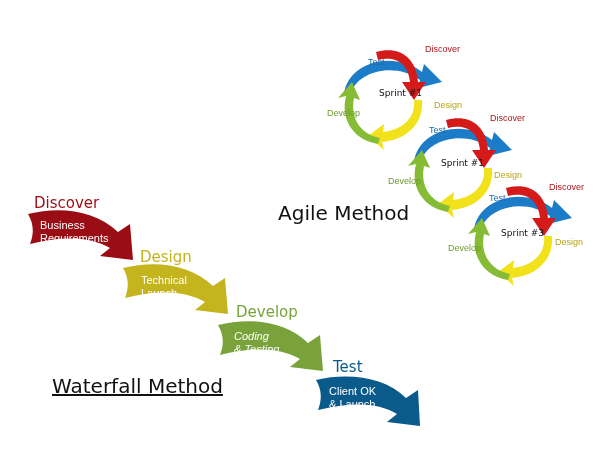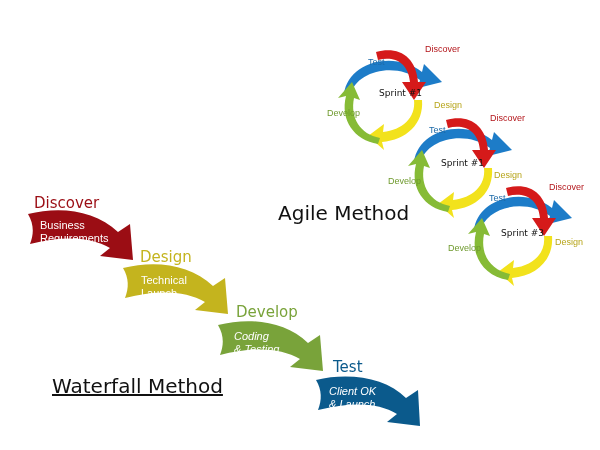--- a/index.html
+++ b/index.html
@@ -54,21 +54,21 @@
 
 <div class="stage-title" style="left:140px; top:248px; color:#c4b41e;">Design</div>
 <div class="stage-sub" style="left:141px; top:274px;">Technical
 Launch</div>
 
 <div class="stage-title" style="left:236px; top:303px; color:#79a33a;">Develop</div>
 <div class="stage-sub" style="left:234px; top:330px;font-style:italic;">Coding
 &amp; Testing</div>
 
 <div class="stage-title" style="left:333px; top:358px; color:#0b5a8c;">Test</div>
-<div class="stage-sub" style="left:329px; top:385px;font-style:italic;">Client OK
+<div class="stage-sub" style="left:329px; top:385px;">Client OK
 &amp; Launch</div>
 
 <div class="method-label" style="left:52px; top:374px;text-decoration:underline;">Waterfall Method</div>
 
 <svg class="layer" width="600" height="450">
   <defs>
     <g id="cycle">
 
       <path d="M-40,2 C-36,-30 10,-42 38,-20 L40,-28 L58,-10 L34,-4 L36,-12 C12,-30 -28,-22 -34,4 Z" fill="#1d7cc8"></path>
 

